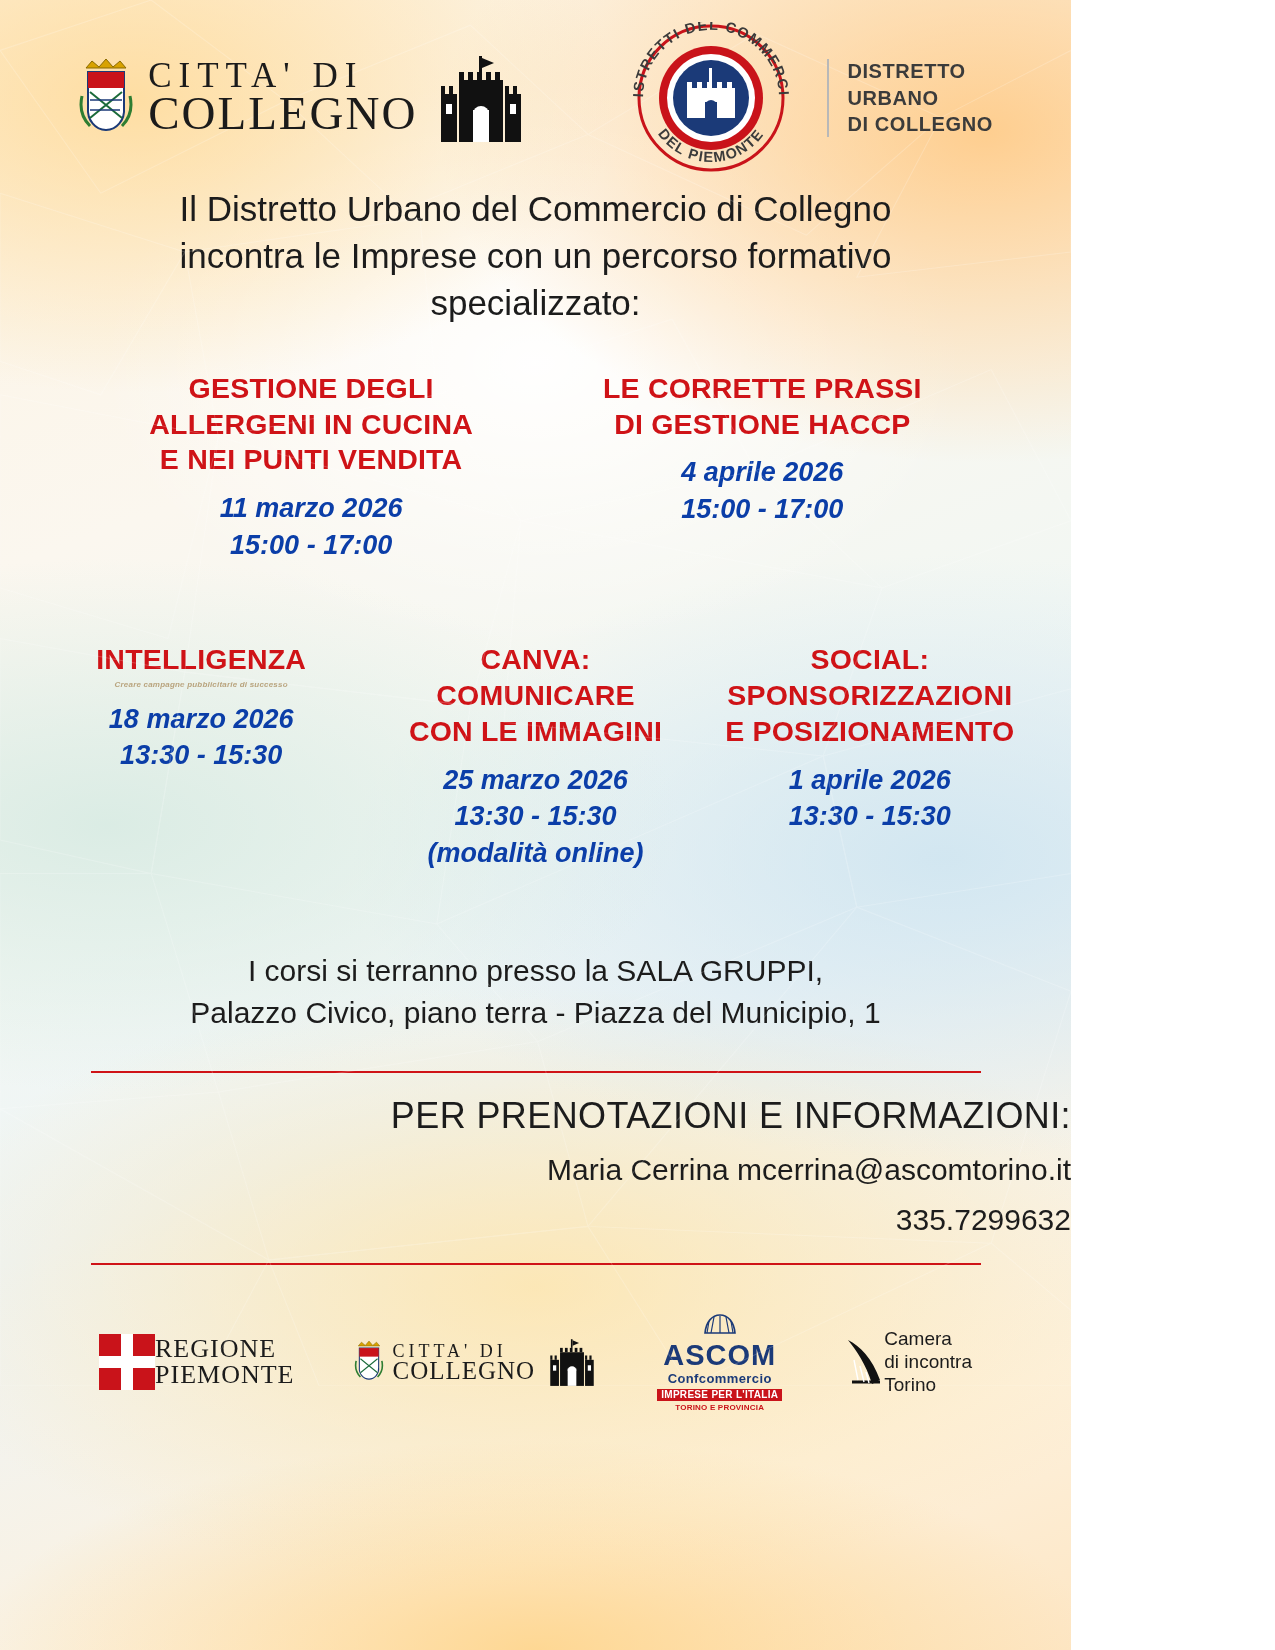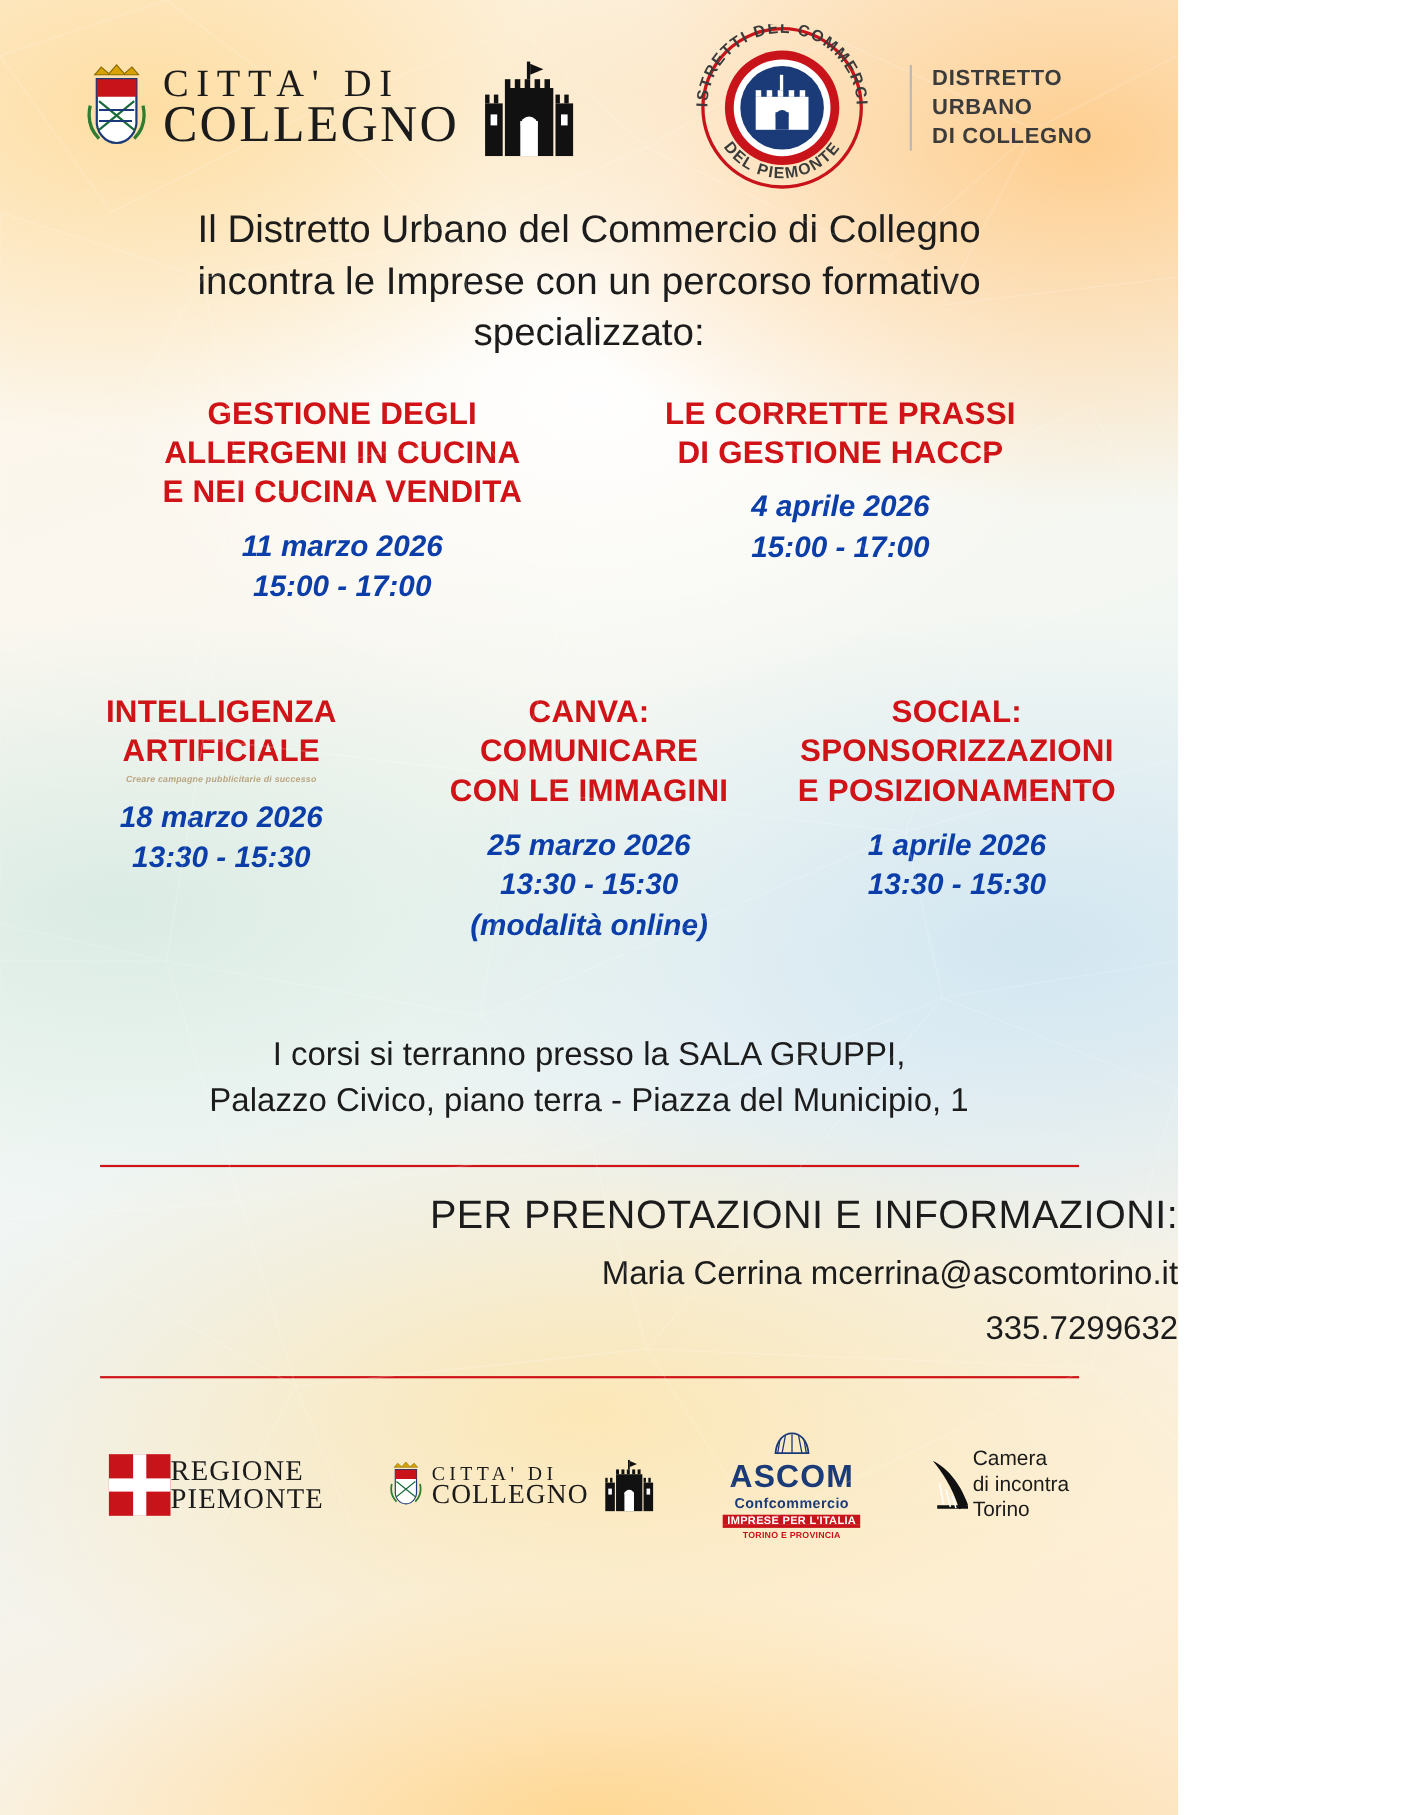--- a/index.html
+++ b/index.html
@@ -116,21 +116,21 @@
     font-size: 35px;
     color: #1c1c1c;
     line-height: 1.34;
   }
 
   
   .courses-top {
     display: flex;
     justify-content: center;
     gap: 130px;
-    margin-top: 32px;
+    margin-top: 44px;
     padding: 0 48px;
     box-sizing: border-box;
   }
   .course {
     text-align: center;
   }
   .course .title {
     color: #cf1317;
     font-weight: bold;
     font-size: 28.5px;
@@ -428,42 +428,41 @@
     <div>incontra le Imprese con un percorso formativo</div>
     <div>specializzato:</div>
   </div>
 
   <div class="courses-top">
 
     <div class="course">
       <div class="title">
         <div>GESTIONE DEGLI</div>
         <div>ALLERGENI IN CUCINA</div>
-        <div>E NEI CUCINA VENDITA</div>
+        <div>E NEI PUNTI VENDITA</div>
       </div>
       <div class="date">11 marzo 2026</div>
       <div class="time">15:00 - 17:00</div>
     </div>
 
     <div class="course">
       <div class="title">
         <div>LE CORRETTE PRASSI</div>
         <div>DI GESTIONE HACCP</div>
       </div>
       <div class="date">4 aprile 2026</div>
       <div class="time">15:00 - 17:00</div>
     </div>
   </div>
 
   <div class="courses-bottom">
 
     <div class="course">
       <div class="title">
         <div>INTELLIGENZA</div>
-        <div>ARTIFICIALE</div>
       </div>
       <div class="sub">Creare campagne pubblicitarie di successo</div>
       <div class="date">18 marzo 2026</div>
       <div class="time">13:30 - 15:30</div>
     </div>
 
     <div class="course">
       <div class="title">
         <div>CANVA: COMUNICARE</div>
         <div>CON LE IMMAGINI</div>

